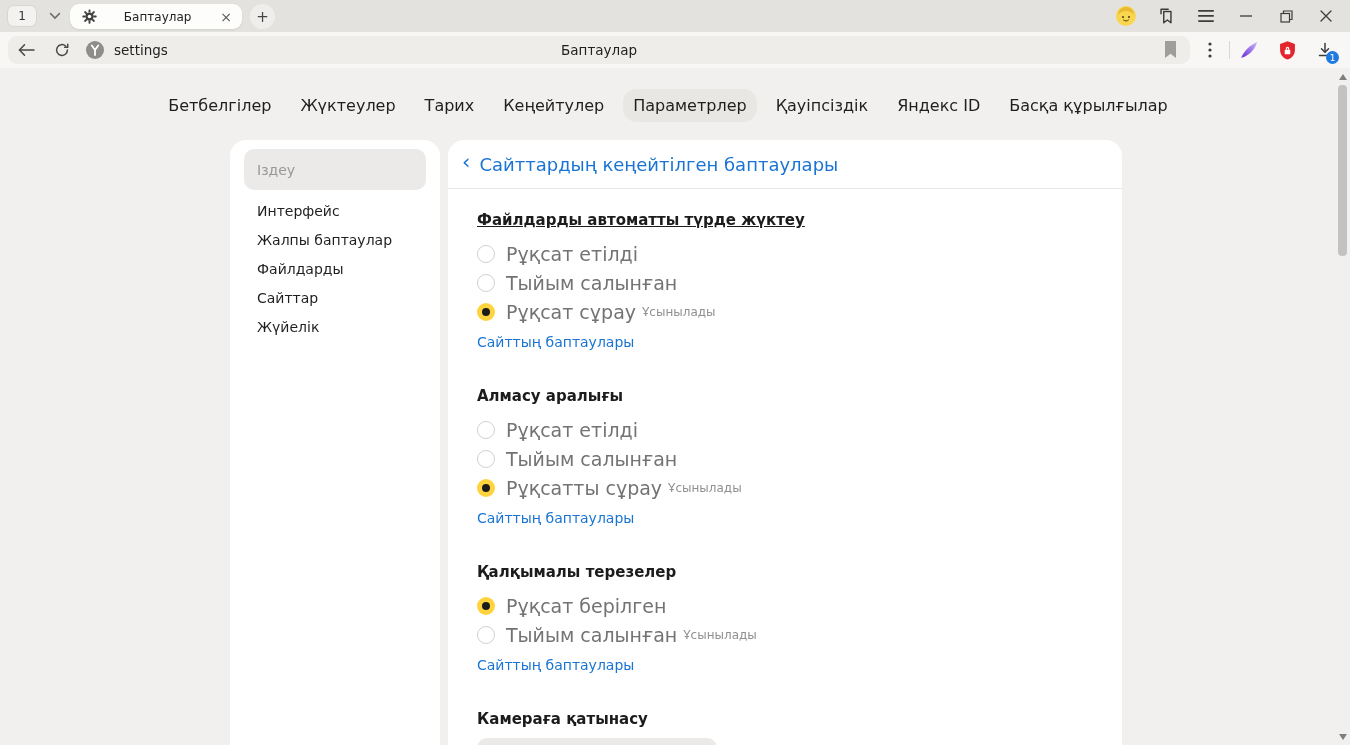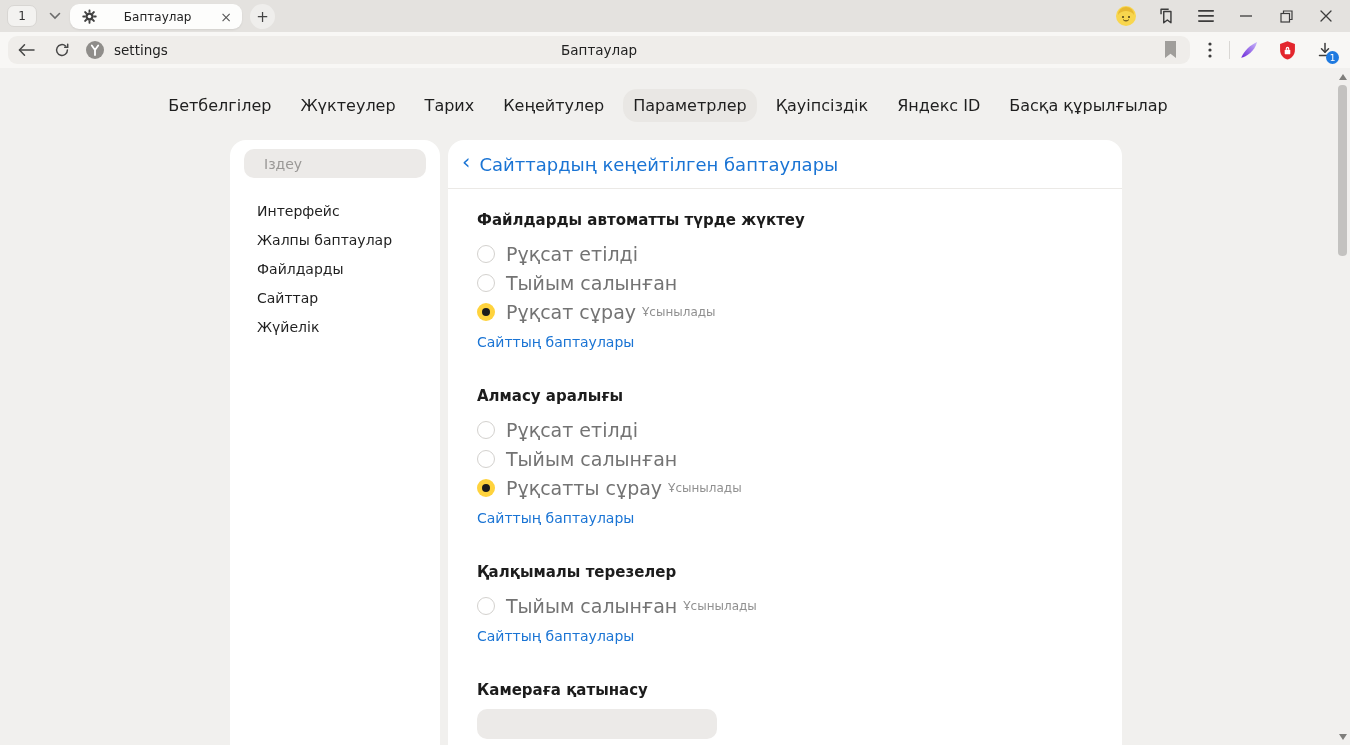--- a/index.html
+++ b/index.html
@@ -54,36 +54,36 @@
 
   
   .nav-row { position:absolute; top:89px; left:0; right:14px; display:flex;
     justify-content:center; align-items:center; gap:9px; }
   .nav-tab { font-size:16px; color:#1f1f1f; padding:7px 10px; border-radius:14px; white-space:nowrap; }
   .nav-tab.active { background:#e9e7e4; }
 
   
   .sidebar-card { position:absolute; left:230px; top:140px; width:210px; height:640px;
     background:#fff; border-radius:16px; }
-  .search-box { position:absolute; left:14px; top:9px; width:182px; height:29px;
-    background:#eceae8; border-radius:10px; display:flex; align-items:center; padding:0 20px; }
+  .search-box { position:absolute; left:14px; top:9px; width:182px; height:41px;
+    background:#eceae8; border-radius:10px; display:flex; align-items:center; padding:0 13px; }
   .search-placeholder { font-size:14px; color:#9a9896; }
   .side-items { position:absolute; top:56px; left:0; right:0; }
   .side-item { height:29px; display:flex; align-items:center; padding-left:27px; font-size:14px; color:#1f1f1f; }
 
   .main-card { position:absolute; left:448px; top:140px; width:674px; height:640px;
     background:#fff; border-radius:16px; }
   .main-header { height:49px; border-bottom:1px solid #ebe9e6; display:flex;
     align-items:center; padding-left:14px; color:#1a74d4; }
   .main-header .chev { font-size:21px; margin-right:9px; line-height:1; padding-bottom:3px; }
   .main-header .htxt { font-size:18px; }
   .main-body { padding-left:29px; }
 
   .section-title { font-size:15px; font-weight:bold; color:#1c1c1c; margin:36px 0 10px; }
-  .section-title.first { margin-top:22px; }
+  .section-title.first { margin-top:22px;text-decoration:underline; }
   .radio-row { display:flex; align-items:center; height:29px; }
   .radio { width:18px; height:18px; border-radius:50%; background:#fff;
     border:1px solid #d3d1ce; margin-right:11px; flex:none; }
   .radio.sel { background:#ffd33d; border:none; position:relative; }
   .radio.sel::after { content:""; position:absolute; left:5px; top:5px; width:8px; height:8px;
     border-radius:50%; background:#1c1c1c; }
   .radio-label { font-size:19px; color:#737373; }
   .radio-hint { font-size:12px; color:#909090; margin-left:6px; }
   .site-link { display:inline-block; margin-top:8px; font-size:14px; color:#1a74d4; text-decoration:none; }
 
@@ -304,20 +304,24 @@
         <span class="radio sel"></span>
         <span class="radio-label">Рұқсатты сұрау</span>
         <span class="radio-hint">Ұсынылады</span>
       </div>
       <a class="site-link" href="#">Сайттың баптаулары</a>
     </div>
 
     <div class="section">
       <div class="section-title">Қалқымалы терезелер</div>
       <div class="radio-row">
+        <span class="radio sel"></span>
+        <span class="radio-label">Рұқсат берілген</span>
+      </div>
+      <div class="radio-row">
         <span class="radio"></span>
         <span class="radio-label">Тыйым салынған</span>
         <span class="radio-hint">Ұсынылады</span>
       </div>
       <a class="site-link" href="#">Сайттың баптаулары</a>
     </div>
 
     <div class="section">
       <div class="section-title">Камераға қатынасу</div>
       <div class="camera-select">

